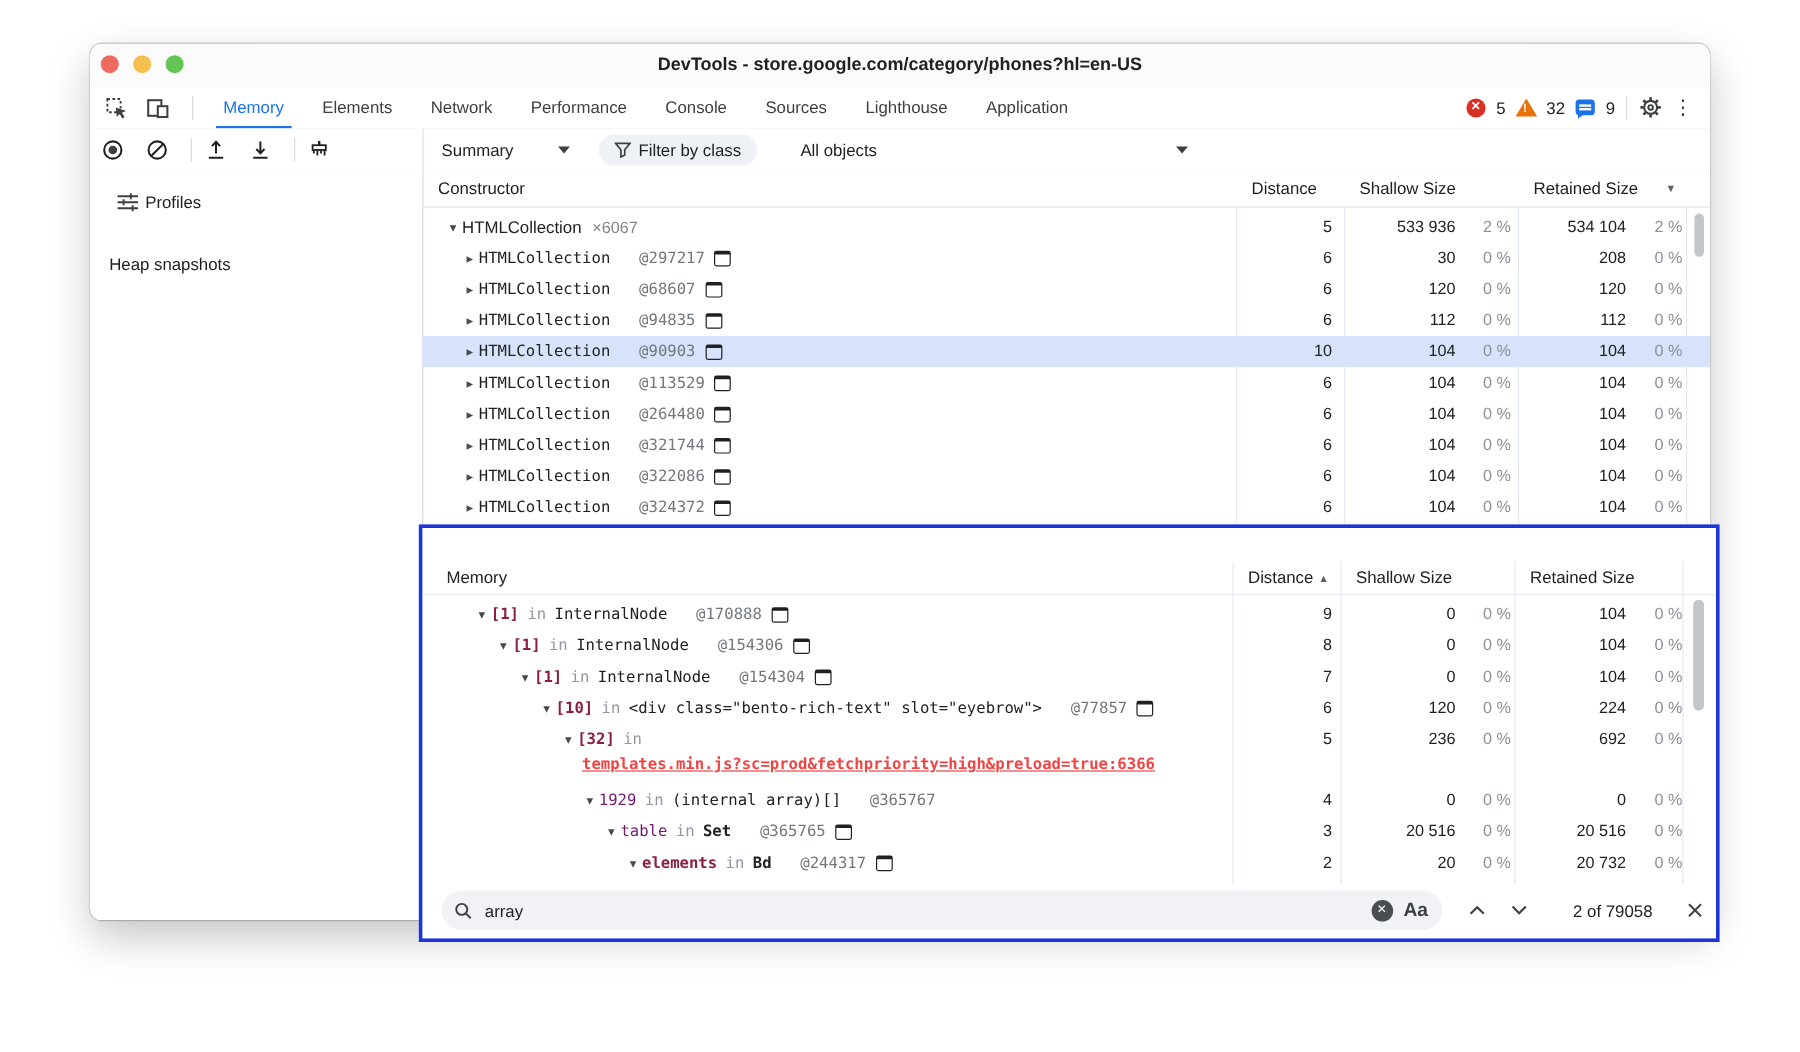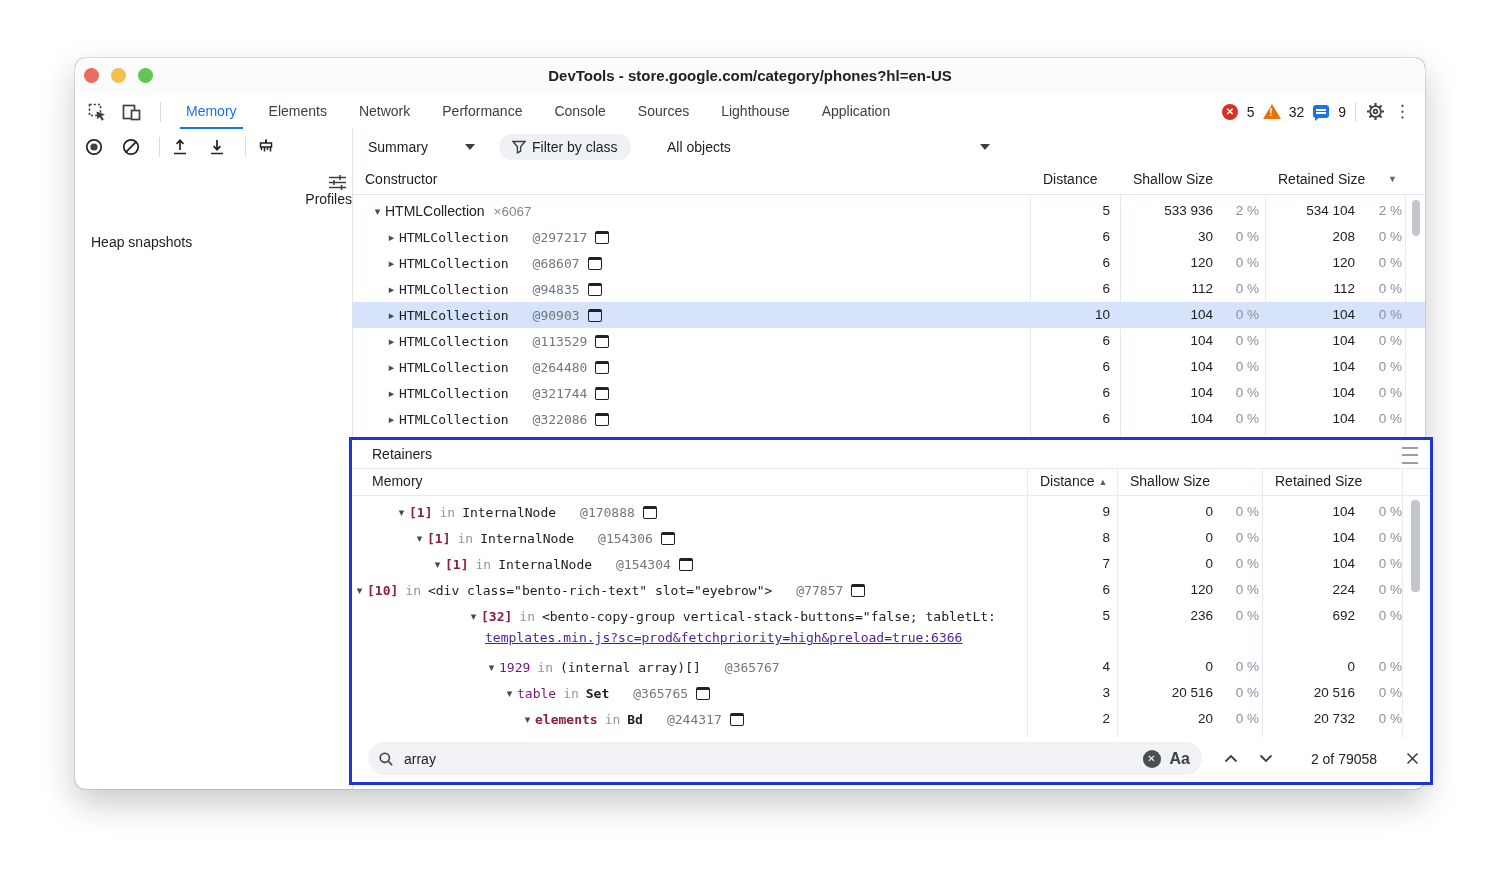--- a/index.html
+++ b/index.html
@@ -1,19 +1,19 @@
 <!DOCTYPE html>
 <html><head>
 <meta charset="utf-8">
 <style>
   html,body{margin:0;padding:0;background:#ffffff;}
   .canvas{position:relative;width:1500px;height:877px;background:#ffffff;overflow:hidden;
           font-family:"Liberation Sans",sans-serif;color:#202124;}
   
-  .window{position:absolute;left:75px;top:58px;width:1350px;height:731px;background:#737373;
+  .window{position:absolute;left:75px;top:36px;width:1350px;height:731px;background:#737373;
           border-radius:10px;box-shadow:0 14px 34px rgba(0,0,0,.22),0 0 0 1px rgba(0,0,0,.10);
           overflow:hidden;z-index:1;}
   .titlebar{position:absolute;left:0;top:0;right:0;height:36px;background:#fbfbfb;
             border-bottom:1px solid #e2e2e2;}
   .light{position:absolute;top:10px;width:15px;height:15px;border-radius:50%;}
   .l-close{left:9px;background:#ed6a5e;}
   .l-min{left:36px;background:#f5bf4f;}
   .l-max{left:63px;background:#62c554;}
   .title{position:absolute;left:0;right:0;top:0;height:36px;line-height:36px;text-align:center;
          font-size:15px;font-weight:700;color:#202124;}
@@ -38,21 +38,21 @@
   .kebab{font-size:17px;color:#3c4043;line-height:1;}
   
   .toolbar{position:absolute;left:0;top:71px;right:0;height:36px;border-bottom:1px solid #dfe3eb;background:#fff;}
   .tl-ico{position:absolute;top:7px;width:22px;height:22px;display:flex;align-items:center;justify-content:center;color:#202124;}
   .ddl{position:absolute;top:0;height:36px;line-height:36px;font-size:14px;color:#202124;}
   .ddl-arrow{position:absolute;top:15px;width:0;height:0;border-left:5px solid transparent;border-right:5px solid transparent;border-top:6px solid #3c4043;}
   .chip{position:absolute;left:424px;top:5px;height:26px;border-radius:13px;background:#eef1f6;
         display:flex;align-items:center;gap:6px;padding:0 13px;font-size:14px;color:#202124;}
   
   .sidebar{position:absolute;left:0;top:107px;width:277px;bottom:0;background:#fff;}
-  .side-row{position:absolute;left:0;width:277px;height:34px;display:flex;align-items:flex-end;font-size:14px;flex-direction:column;}
+  .side-row{position:absolute;left:0;width:277px;height:34px;display:flex;align-items:center;font-size:14px;}
   .side-sec{position:absolute;left:16px;top:66px;height:22px;line-height:22px;font-size:14px;color:#202124;}
   .snap-pill{position:absolute;left:8px;top:95px;width:260px;height:38px;border-radius:19px;background:#e4edfb;
              display:flex;align-items:center;font-size:14px;color:#1a66d0;}
   .vdivider{position:absolute;left:277px;top:71px;bottom:0;width:1px;background:#dfe3eb;z-index:2;}
   
   .main{position:absolute;left:277px;top:107px;width:1073px;bottom:0;overflow:hidden;background:#fff;}
   .grid-head{position:absolute;left:0;top:0;right:0;height:29px;border-bottom:1px solid #dfe3eb;background:#fff;font-size:14px;}
   .gh-label{position:absolute;top:0;height:29px;line-height:29px;color:#202124;}
   .colline{position:absolute;top:0;width:1px;background:#e4e9f3;}
   .sortmark{position:absolute;top:0;height:29px;line-height:29px;font-size:9px;color:#5f6368;}
@@ -84,21 +84,21 @@
         border-top:2px solid #9aa0a6;border-bottom:2px solid #9aa0a6;}
   .hamb::before{content:"";position:absolute;left:0;right:0;top:4.5px;height:2px;background:#9aa0a6;}
   .ret-gridhead{position:absolute;left:0;top:28px;right:0;height:27px;border-bottom:1px solid #e6eaf2;font-size:14px;}
   .rrow{position:absolute;left:0;right:0;height:26px;display:flex;align-items:center;white-space:nowrap;overflow:hidden;}
   .rkey{font-weight:700;}
   .maroon{color:#8a1f3f;}
   .gkey{color:#701a75;font-weight:400;}
   .inword{color:#9097a0;margin:0 7px;}
   .rtarget{color:#202124;}
   .rclip{overflow:hidden;max-width:612px;display:inline-block;vertical-align:bottom;}
-  .linkline{position:absolute;left:133px;top:187px;height:22px;line-height:22px;text-decoration:underline;color:#4c1d95;}
+  .linkline{position:absolute;left:133px;top:187px;height:22px;line-height:22px;text-decoration:underline;color:#ef4444;font-weight:bold;}
   
   .searchbar{position:absolute;left:16px;top:302px;width:834px;height:33px;border-radius:17px;background:#f0f2f5;
              display:flex;align-items:center;padding:0 10px;box-sizing:border-box;}
   .search-input{flex:1;border:none;outline:none;background:transparent;font-size:14px;color:#202124;
                 font-family:"Liberation Sans",sans-serif;margin-left:8px;}
   .clear-btn{width:18px;height:18px;border-radius:50%;background:#4a4e53;color:#fff;display:flex;align-items:center;
              justify-content:center;font-size:10px;line-height:1;}
   .aa-btn{font-size:16px;font-weight:700;color:#3c4043;margin-left:9px;margin-right:2px;}
   .sb-extra{position:absolute;top:302px;height:33px;display:flex;align-items:center;font-size:14px;color:#202124;}
   svg{display:block;}
@@ -377,24 +377,20 @@
         <span class="cell shp">0 %</span>
         <span class="cell ret">104</span>
         <span class="cell retp">0 %</span>
       </div>
 
       <span class="scroll-thumb" style="left:1060px;top:35px;height:36px"></span>
     </div>
   </div>
 
   <div class="retainers">
-    <div class="ret-title">
-      <span style="margin-left:20px">Retainers</span>
-      <span class="hamb"></span>
-    </div>
 
     <div class="colline" style="left:675px;top:28px;height:269px"></div>
     <div class="colline" style="left:765px;top:28px;height:269px"></div>
     <div class="colline" style="left:910px;top:28px;height:269px"></div>
     <div class="colline" style="left:1050px;top:28px;height:269px"></div>
 
     <div class="ret-gridhead">
       <span class="gh-label" style="left:20px;height:27px;line-height:27px">Memory</span>
       <span class="gh-label asc" style="left:688px;height:27px;line-height:27px">Distance</span>
       <span class="gh-label" style="left:778px;height:27px;line-height:27px">Shallow Size</span>
@@ -436,39 +432,38 @@
       <span class="mono rtarget">InternalNode</span>
       <span class="mono oid">@154304</span>
       <span class="frame-ico"></span>
       <span class="cell dist">7</span>
       <span class="cell sh">0</span>
       <span class="cell shp">0 %</span>
       <span class="cell ret">104</span>
       <span class="cell retp">0 %</span>
     </div>
 
-    <div class="rrow" style="top:137px;">
+    <div class="rrow" style="top:137px;padding-left:96px">
       <span class="tri open"></span>
       <span class="mono rkey maroon">[10]</span>
       <span class="mono inword">in</span>
       <span class="mono rtarget">&lt;div class="bento-rich-text" slot="eyebrow"&gt;</span>
       <span class="mono oid">@77857</span>
       <span class="frame-ico"></span>
       <span class="cell dist">6</span>
       <span class="cell sh">120</span>
       <span class="cell shp">0 %</span>
       <span class="cell ret">224</span>
       <span class="cell retp">0 %</span>
     </div>
 
     <div class="rrow" style="top:163px;padding-left:114px">
       <span class="tri open"></span>
       <span class="mono rkey maroon">[32]</span>
       <span class="mono inword">in</span>
-      <span class="mono rtarget rclip">&lt;bento-copy-group vertical-stack-buttons="false; tabletLt:</span>
       <span class="cell dist">5</span>
       <span class="cell sh">236</span>
       <span class="cell shp">0 %</span>
       <span class="cell ret">692</span>
       <span class="cell retp">0 %</span>
     </div>
     <span class="mono linkline">templates.min.js?sc=prod&amp;fetchpriority=high&amp;preload=true:6366</span>
 
     <div class="rrow" style="top:214px;padding-left:132px">
       <span class="tri open"></span>

